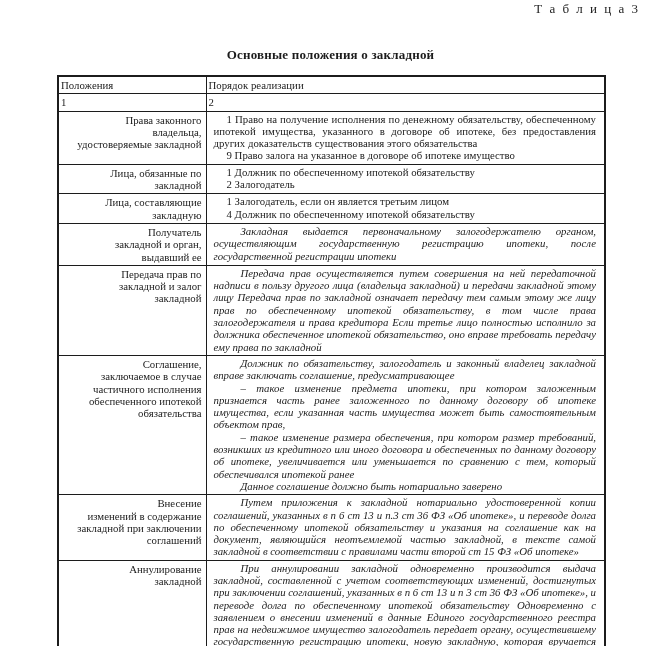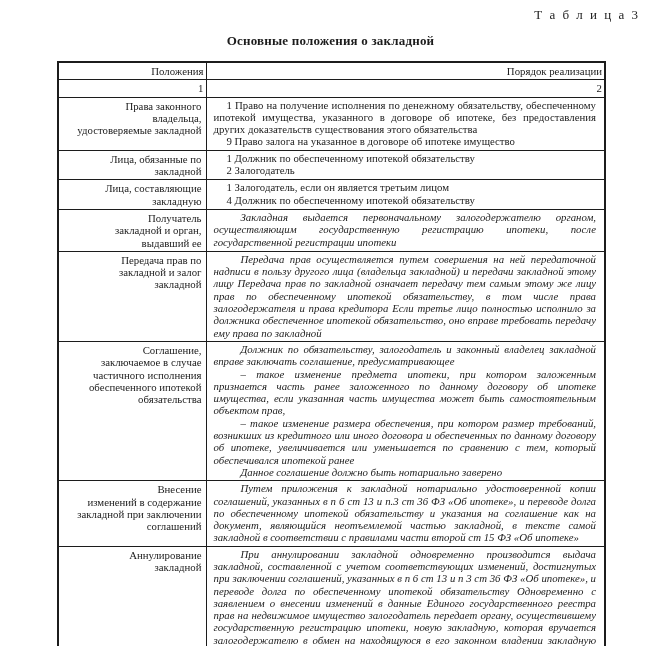--- a/index.html
+++ b/index.html
@@ -10,28 +10,28 @@
   body {
     width: 661px;
     height: 646px;
     position: relative;
     font-family: "Liberation Serif", "DejaVu Serif", serif;
     color: #1c1c1c;
     overflow: hidden;
   }
   .table-label {
     position: absolute;
-    top: 7px;
+    top: 1px;
     right: 21px;
     font-size: 13px;
     letter-spacing: 2px;
     white-space: nowrap;
   }
   .doc-title {
-    padding-top: 33px;
+    padding-top: 47px;
     text-align: center;
     font-weight: bold;
     font-size: 13px;
     letter-spacing: 0.2px;
   }
   table.main {
     margin: 12px 0 0 57px;
     width: 547px;
     border-collapse: collapse;
     table-layout: fixed;
@@ -41,21 +41,21 @@
   col.c2 { width: 399px; }
   th, td {
     border: 1.5px solid #1c1c1c;
     vertical-align: top;
     font-weight: normal;
     font-size: 10.8px;
     line-height: 12.3px;
     padding: 0;
   }
   thead th {
-    text-align: right;
+    text-align: left;
     padding: 2px 2px;
   }
   td.poscell {
     padding: 2px 4px 2px 4px;
   }
   .pos {
     text-align: right;
     text-indent: 20px;
     white-space: pre-line;
   }

